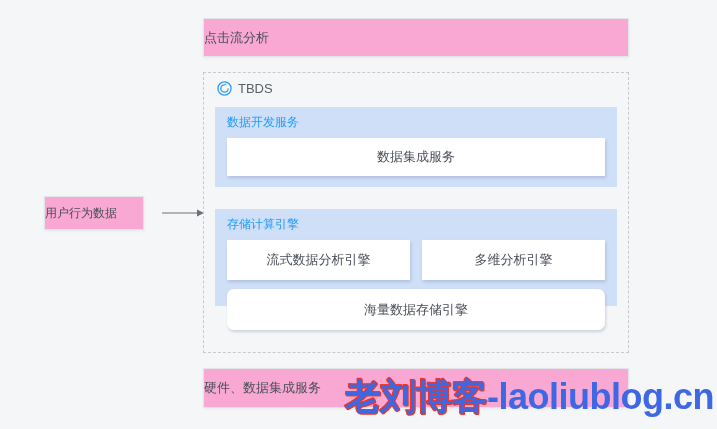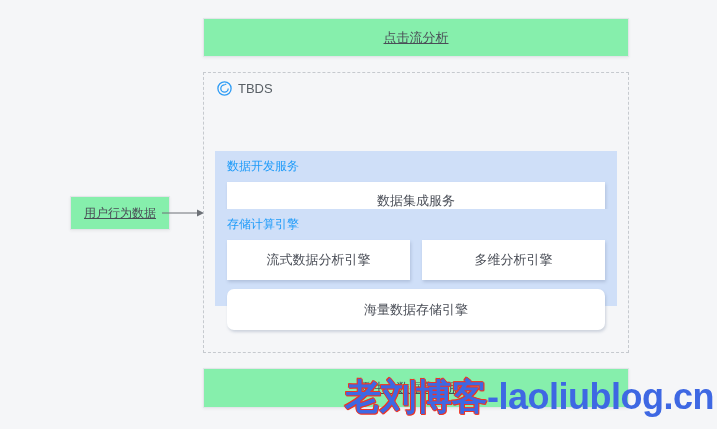--- a/index.html
+++ b/index.html
@@ -9,32 +9,30 @@
   }
   #canvas {
     position: relative;
     width: 717px;
     height: 429px;
     background: #f5f6f8;
     overflow: hidden;
   }
   .white-box {
     position: absolute;
-    background: #86efac;
+    background: #f9a8d4;
     border: 1px solid #e3e5e9;
     box-shadow: 0 1px 3px rgba(0,0,0,0.06);
     display: flex;
     align-items: center;
-    justify-content: center;
     color: #4a4e57;
     font-size: 13px;
-    text-decoration: underline;
   }
   #top-box    { left: 203px; top: 18px;  width: 426px; height: 39px; }
-  #source-box { left: 70px;  top: 196px; width: 100px; height: 34px; font-size: 12px; }
+  #source-box { left: 44px;  top: 196px; width: 100px; height: 34px; font-size: 12px; }
   #bottom-box { left: 203px; top: 368px; width: 426px; height: 40px; }
 
   #flow-arrow { position: absolute; left: 161px; top: 207px; }
 
   #dashed-box {
     position: absolute;
     left: 203px; top: 72px;
     width: 426px; height: 281px;
     border: 1px dashed #c6cacf;
     background: transparent;
@@ -48,21 +46,21 @@
     color: #596066;
     font-size: 13px;
   }
   .panel {
     position: absolute;
     left: 11px;
     width: 402px;
     background: #cfdff8;
     padding: 7px 12px 9px 12px;
   }
-  #panel-dev     { top: 34px;  height: 80px; margin-top: 44px; }
+  #panel-dev     { top: 34px;  height: 80px; }
   #panel-storage { top: 136px; height: 97px; }
   .panel-title {
     font-size: 12px;
     color: #1e9bf9;
     margin-bottom: 8px;
     line-height: 16px;
   }
   .panel-row { display: flex; gap: 12px; }
   .inner-box {
     flex: 1;

